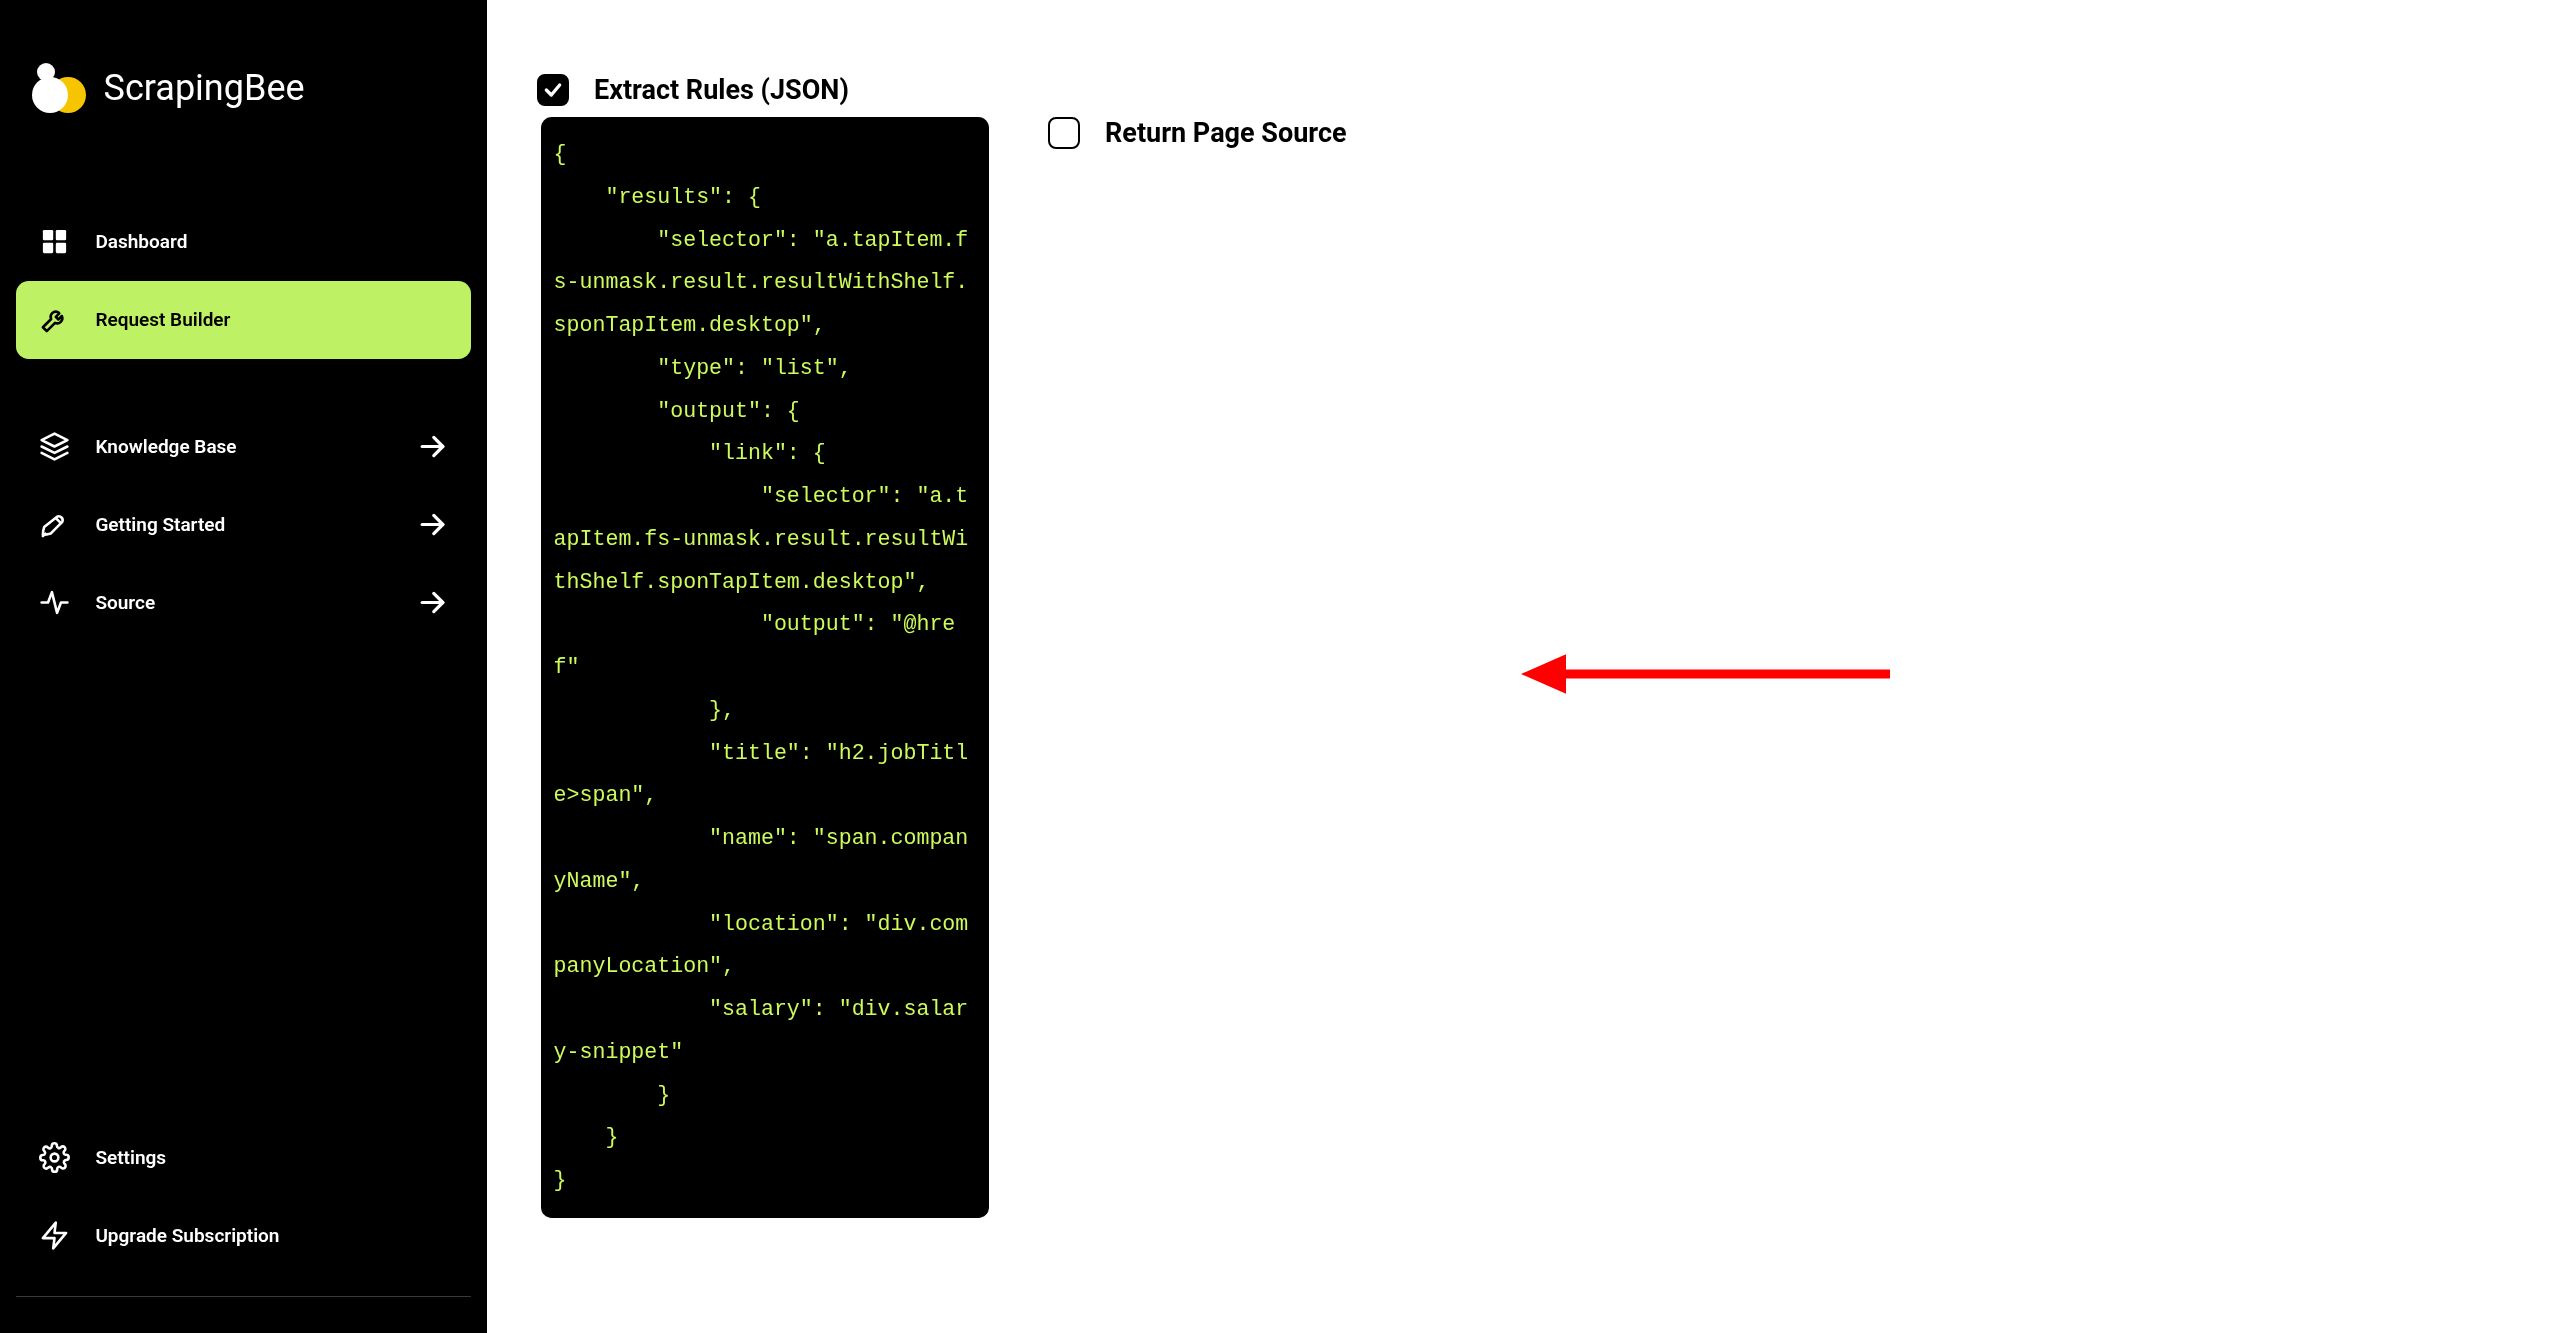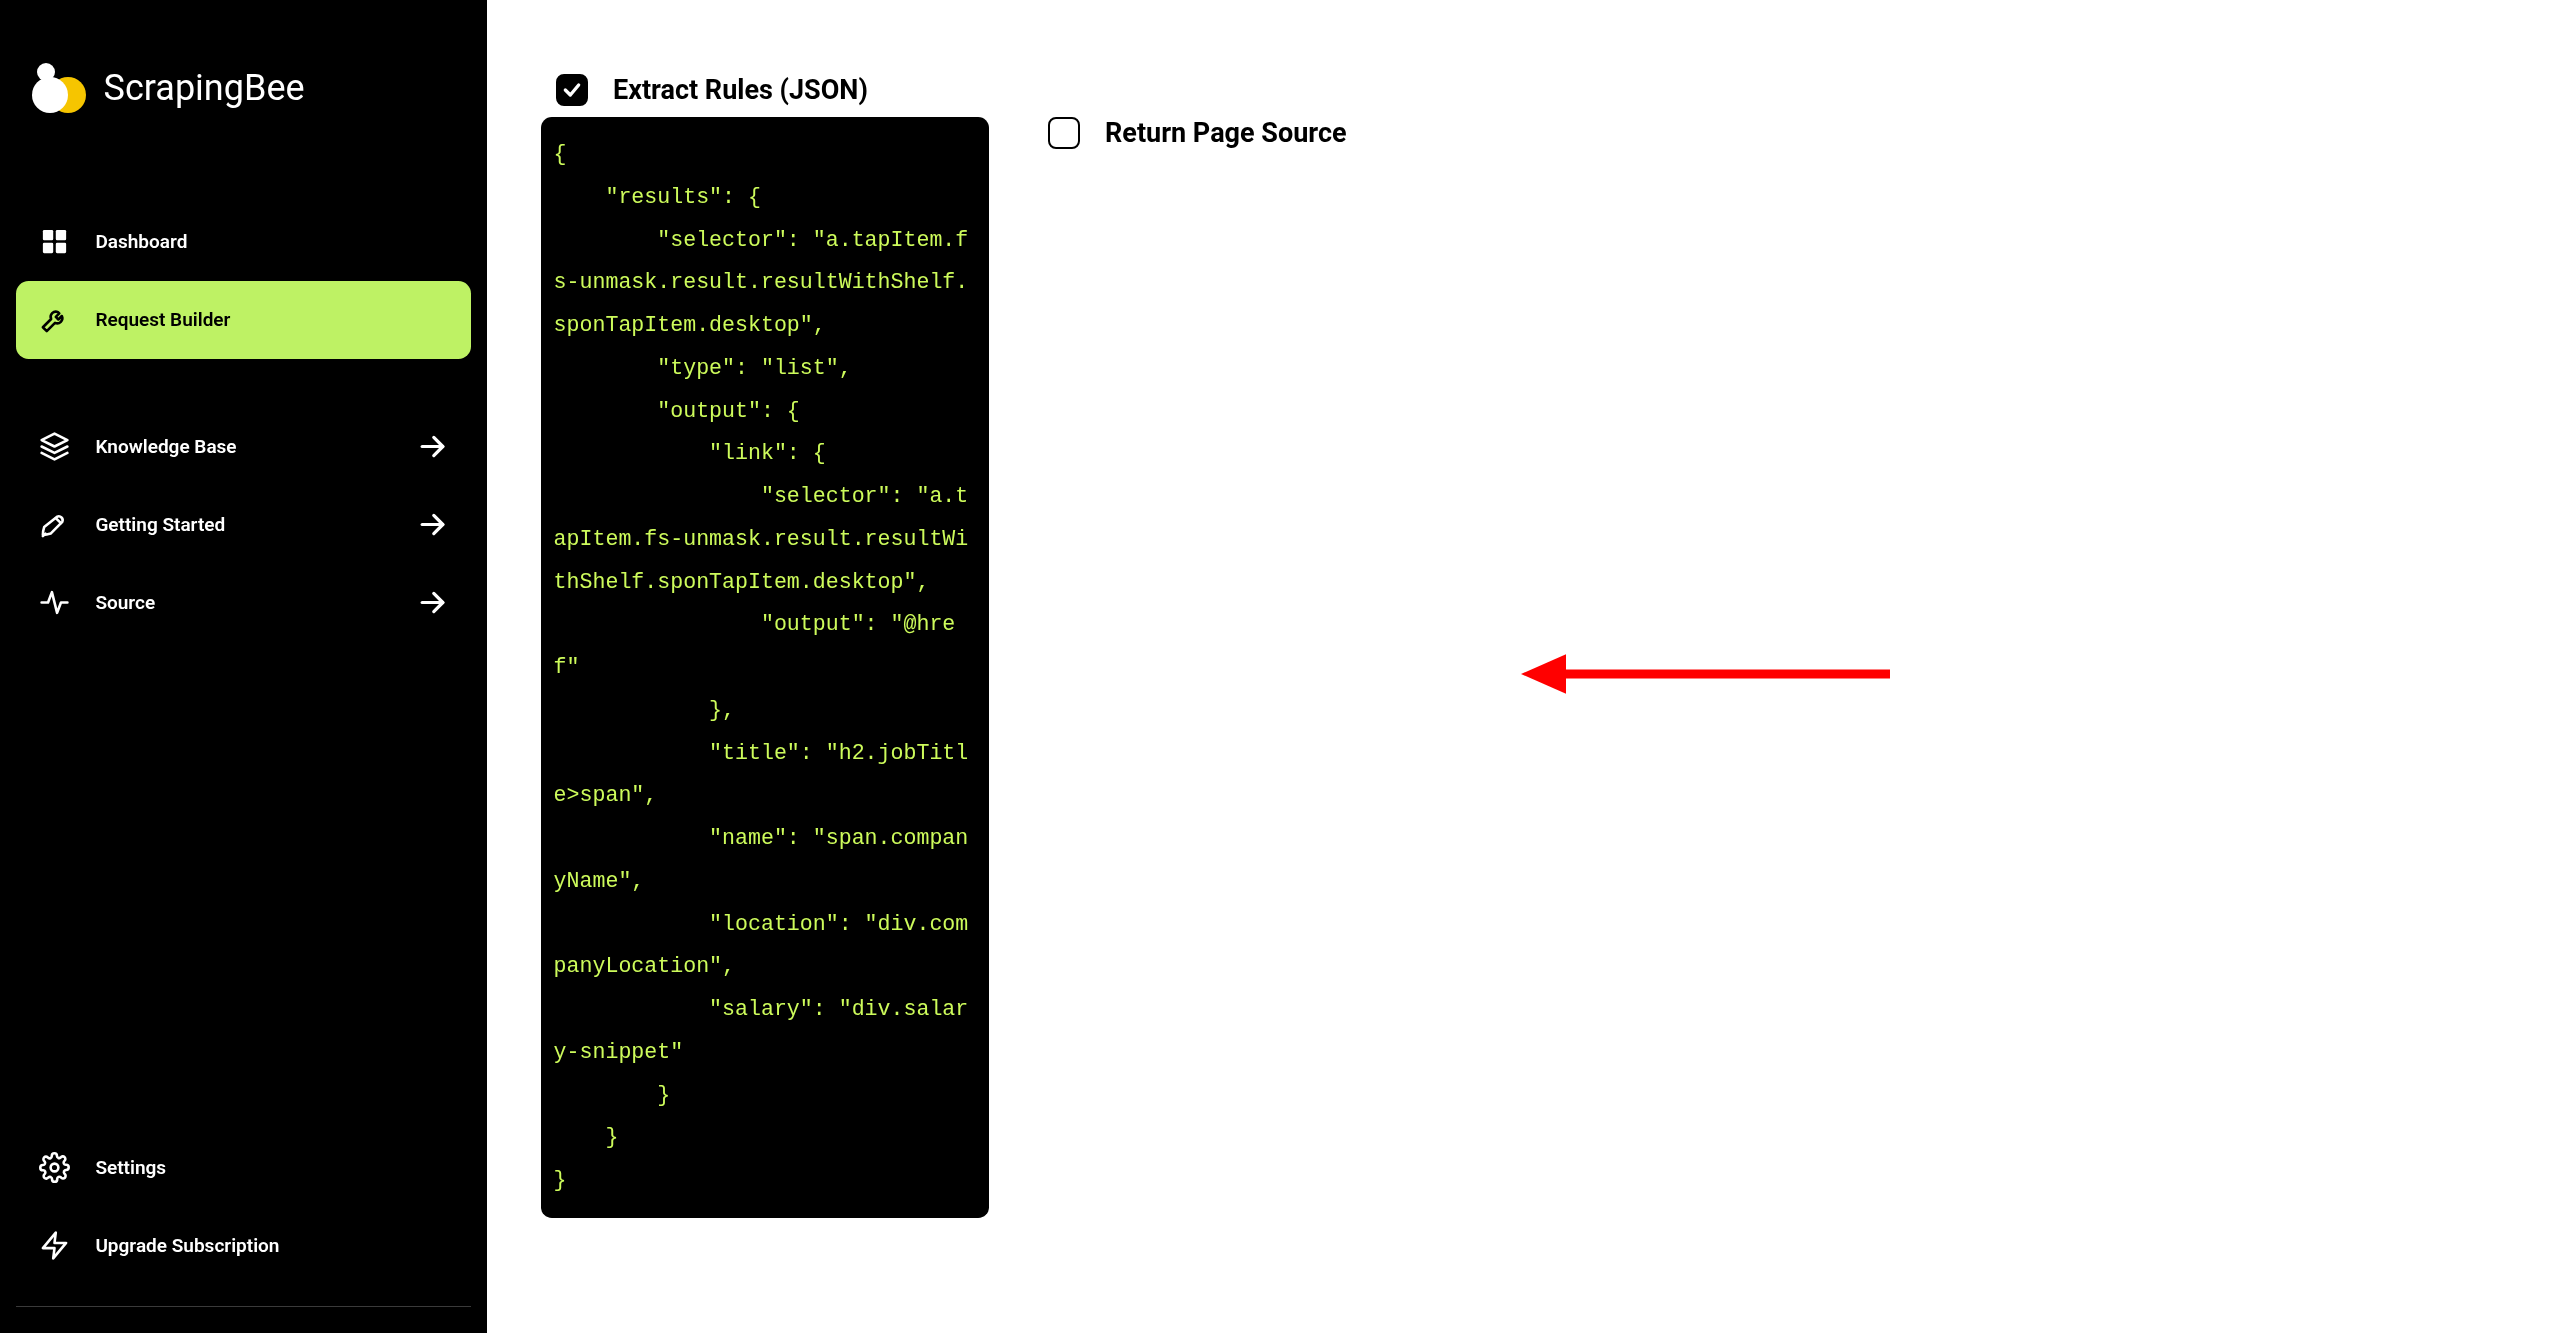--- a/index.html
+++ b/index.html
@@ -79,21 +79,21 @@
   color: #000;
 }
 .sidebar .group-gap {
   height: 49px;
 }
 .sidebar .bottom-area {
   position: absolute;
   bottom: 0;
   left: 16px;
   right: 16px;
-  padding-bottom: 26px;
+  padding-bottom: 36px;
 }
 .sidebar .bottom-area .divider {
   height: 0.9px;
   background: #3a3a3a;
   margin-top: 21.6px;
 }
 .icon {
   width: 31px;
   height: 31px;
   display: inline-flex;
@@ -110,21 +110,21 @@
   bottom: 0;
   background: #fff;
   padding: 70px 63px;
 }
 .option-row {
   position: absolute;
   display: flex;
   align-items: center;
   gap: 25px;
 }
-.option-extract { left: 69px; top: 74px; text-align: center; }
+.option-extract { left: 50px; top: 74px; text-align: center; }
 .option-return  { left: 561px; top: 117px; }
 .checkbox {
   width: 32px;
   height: 32px;
   border-radius: 8px;
   border: 2.7px solid #000;
   background: #fff;
   display: inline-flex;
   align-items: center;
   justify-content: center;

